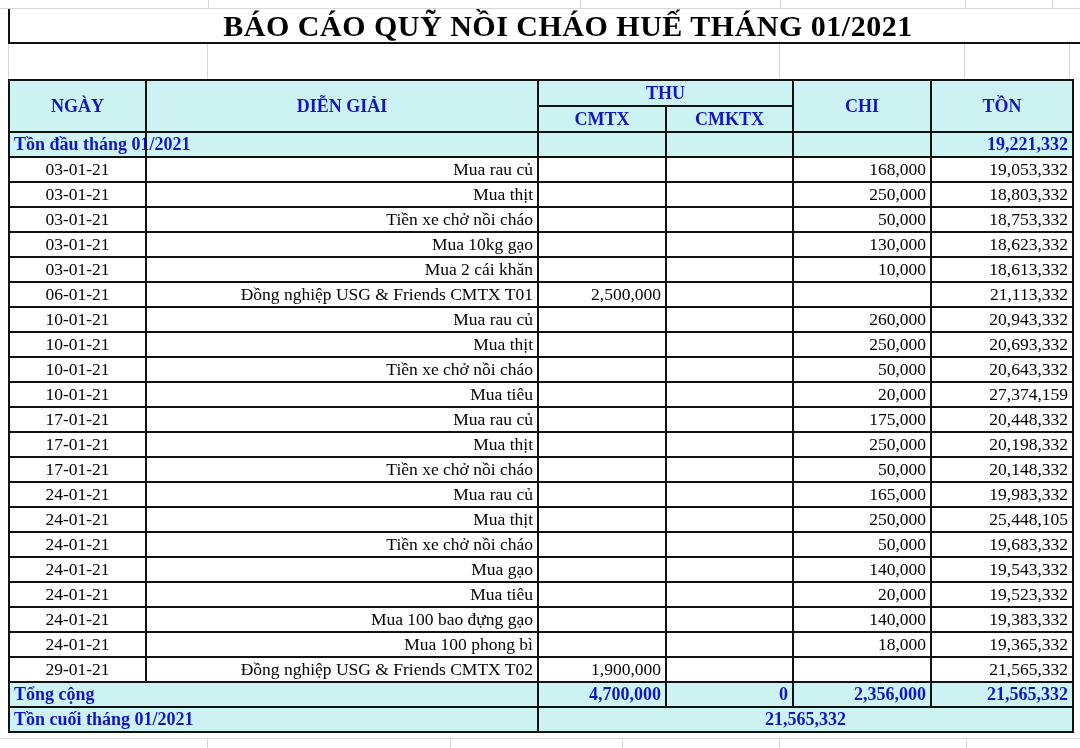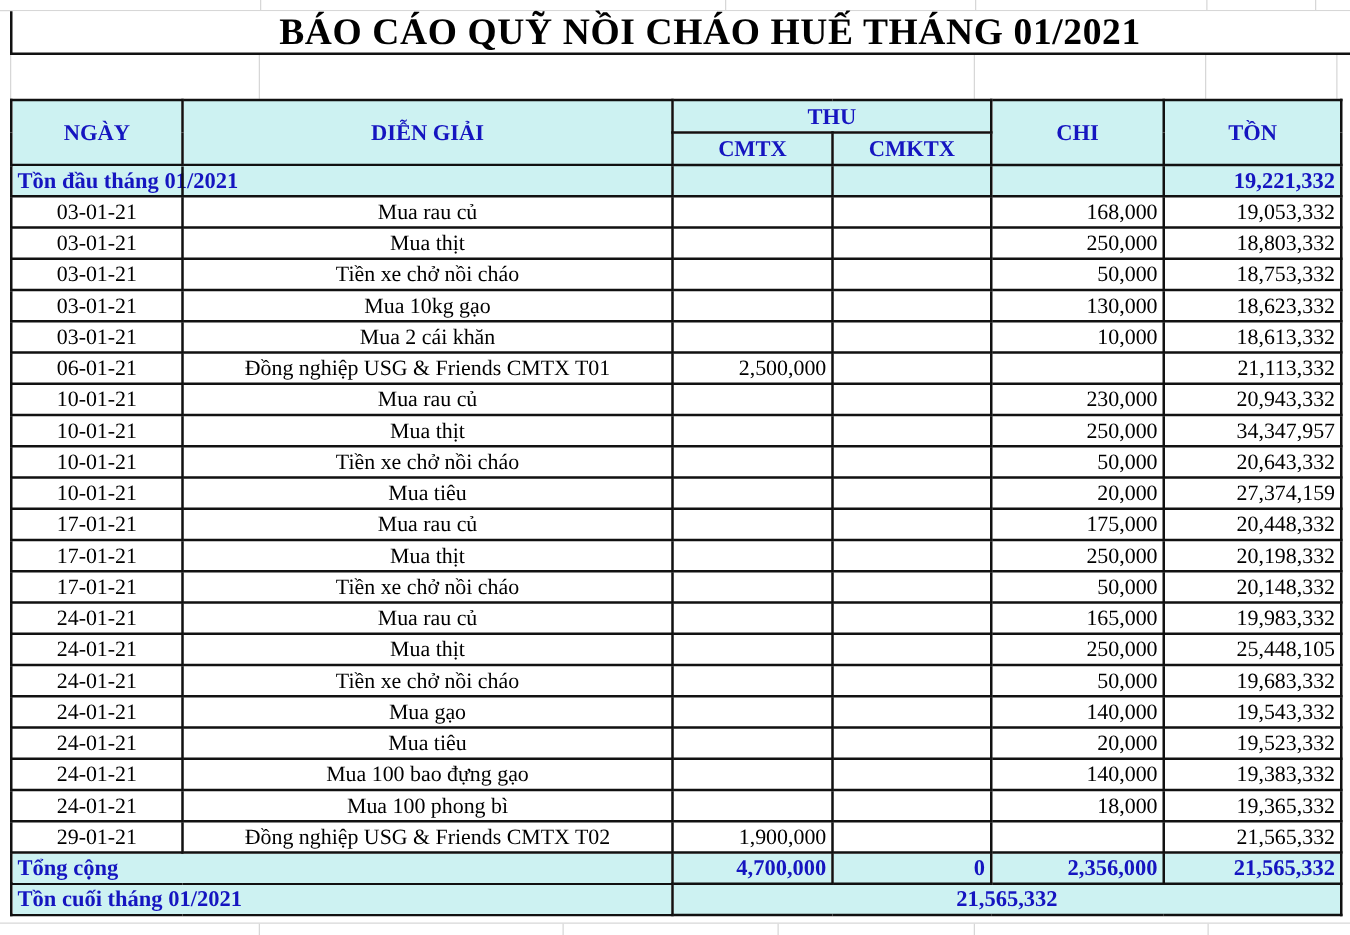--- a/index.html
+++ b/index.html
@@ -28,21 +28,21 @@
   table.report td, table.report th{
     border:2px solid #111;padding:0 4px;overflow:hidden;white-space:nowrap;
     vertical-align:middle;font-size:17.5px;color:#000;box-sizing:content-box;
   }
   table.report th{
     background:#CDF2F2;color:#1515C0;font-weight:bold;font-size:18px;text-align:center;
     height:24px;
   }
   table.report td{height:23px;}
   .c-date{text-align:center;margin-top:40px;}
-  .c-desc{text-align:center;padding-left:5px;}
+  .c-desc{text-align:right;padding-left:5px;}
   .c-num{text-align:right;padding-right:5px;}
   tr.hl td{
     background:#CDF2F2;color:#1515C0;font-weight:bold;font-size:18px;
   }
   td.label-cell{position:relative;text-align:left;padding-left:4px;}
   td.label-cell .split-line{
     position:absolute;left:135px;top:0;bottom:0;width:2px;background:#111;
   }
   td.center-val{text-align:center;}
 </style>
@@ -154,30 +154,30 @@
       <td class="c-num">2,500,000</td>
       <td class="c-num"></td>
       <td class="c-num"></td>
       <td class="c-num">21,113,332</td>
     </tr>
         <tr>
       <td class="c-date">10-01-21</td>
       <td class="c-desc">Mua rau củ</td>
       <td class="c-num"></td>
       <td class="c-num"></td>
-      <td class="c-num">230,000</td>
+      <td class="c-num">260,000</td>
       <td class="c-num">20,943,332</td>
     </tr>
         <tr>
       <td class="c-date">10-01-21</td>
       <td class="c-desc">Mua thịt</td>
       <td class="c-num"></td>
       <td class="c-num"></td>
       <td class="c-num">250,000</td>
-      <td class="c-num">34,347,957</td>
+      <td class="c-num">20,693,332</td>
     </tr>
         <tr>
       <td class="c-date">10-01-21</td>
       <td class="c-desc">Tiền xe chở nồi cháo</td>
       <td class="c-num"></td>
       <td class="c-num"></td>
       <td class="c-num">50,000</td>
       <td class="c-num">20,643,332</td>
     </tr>
         <tr>

